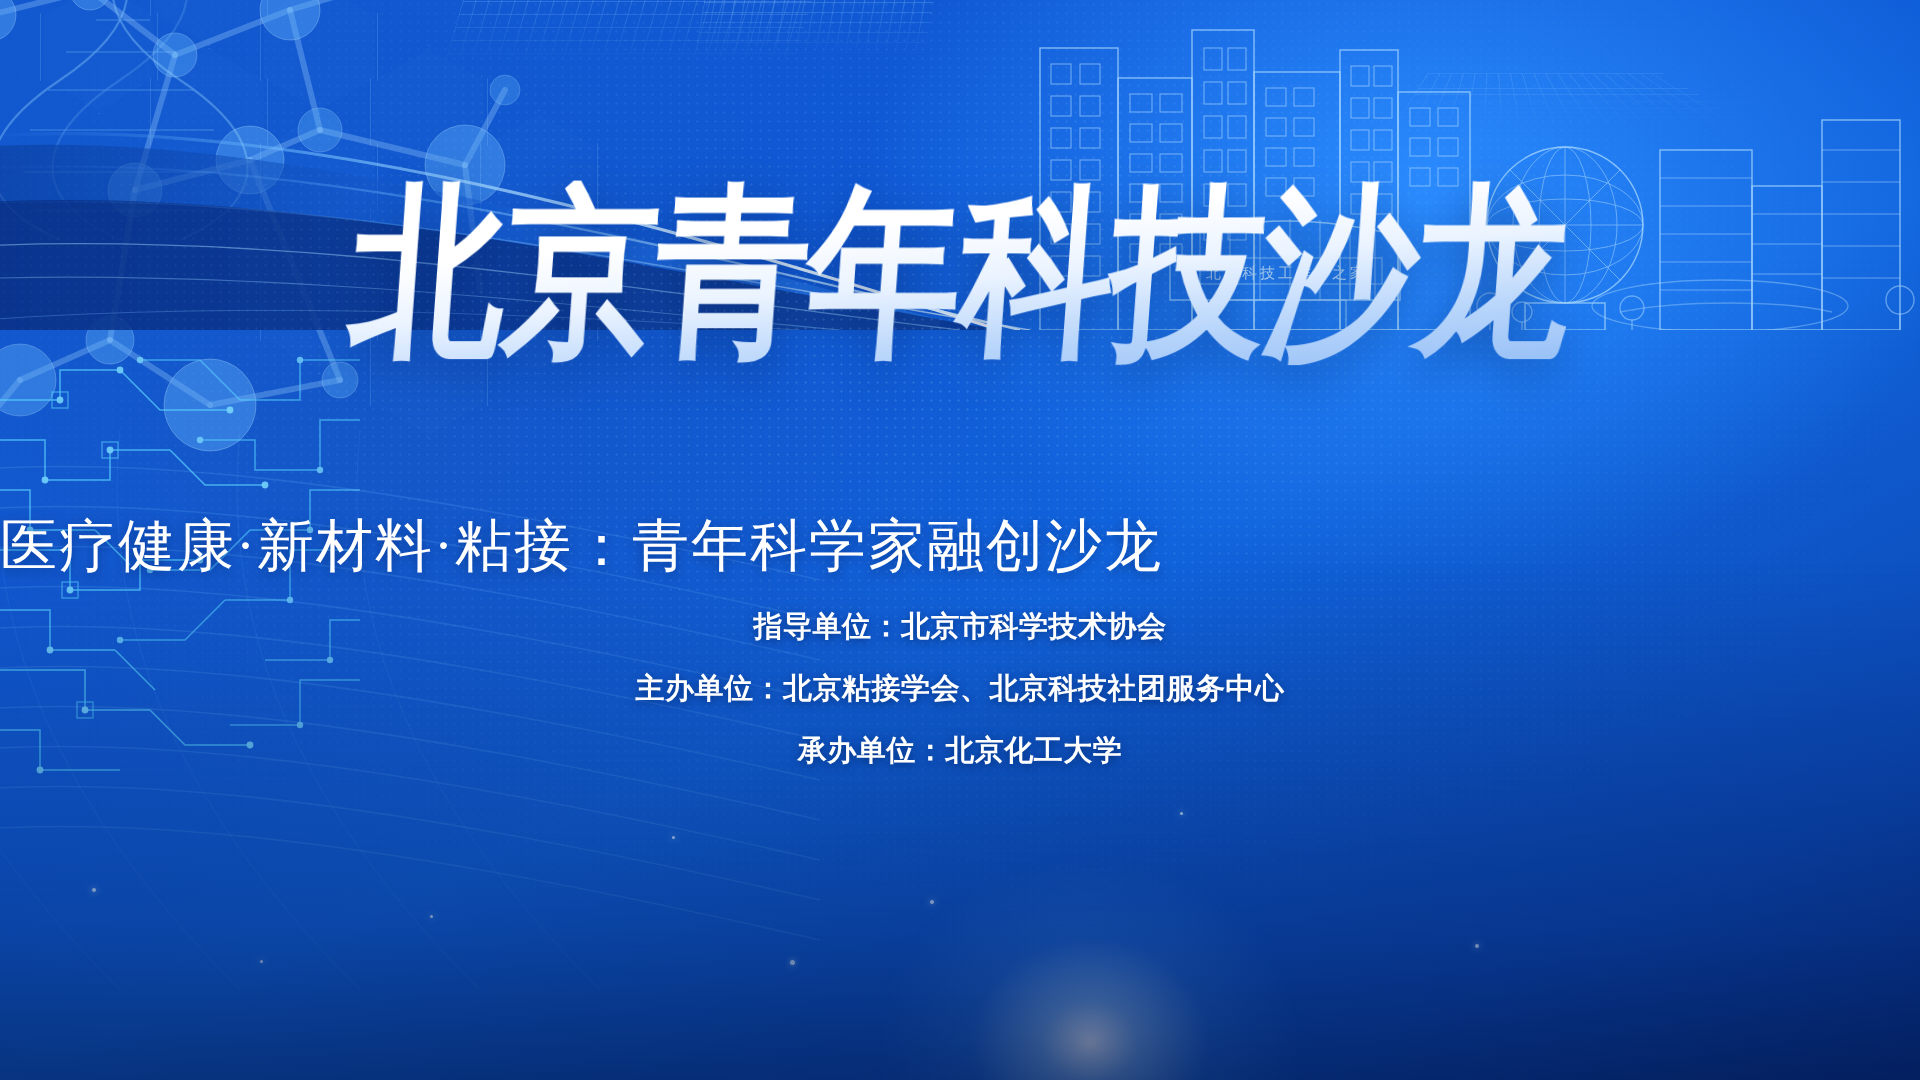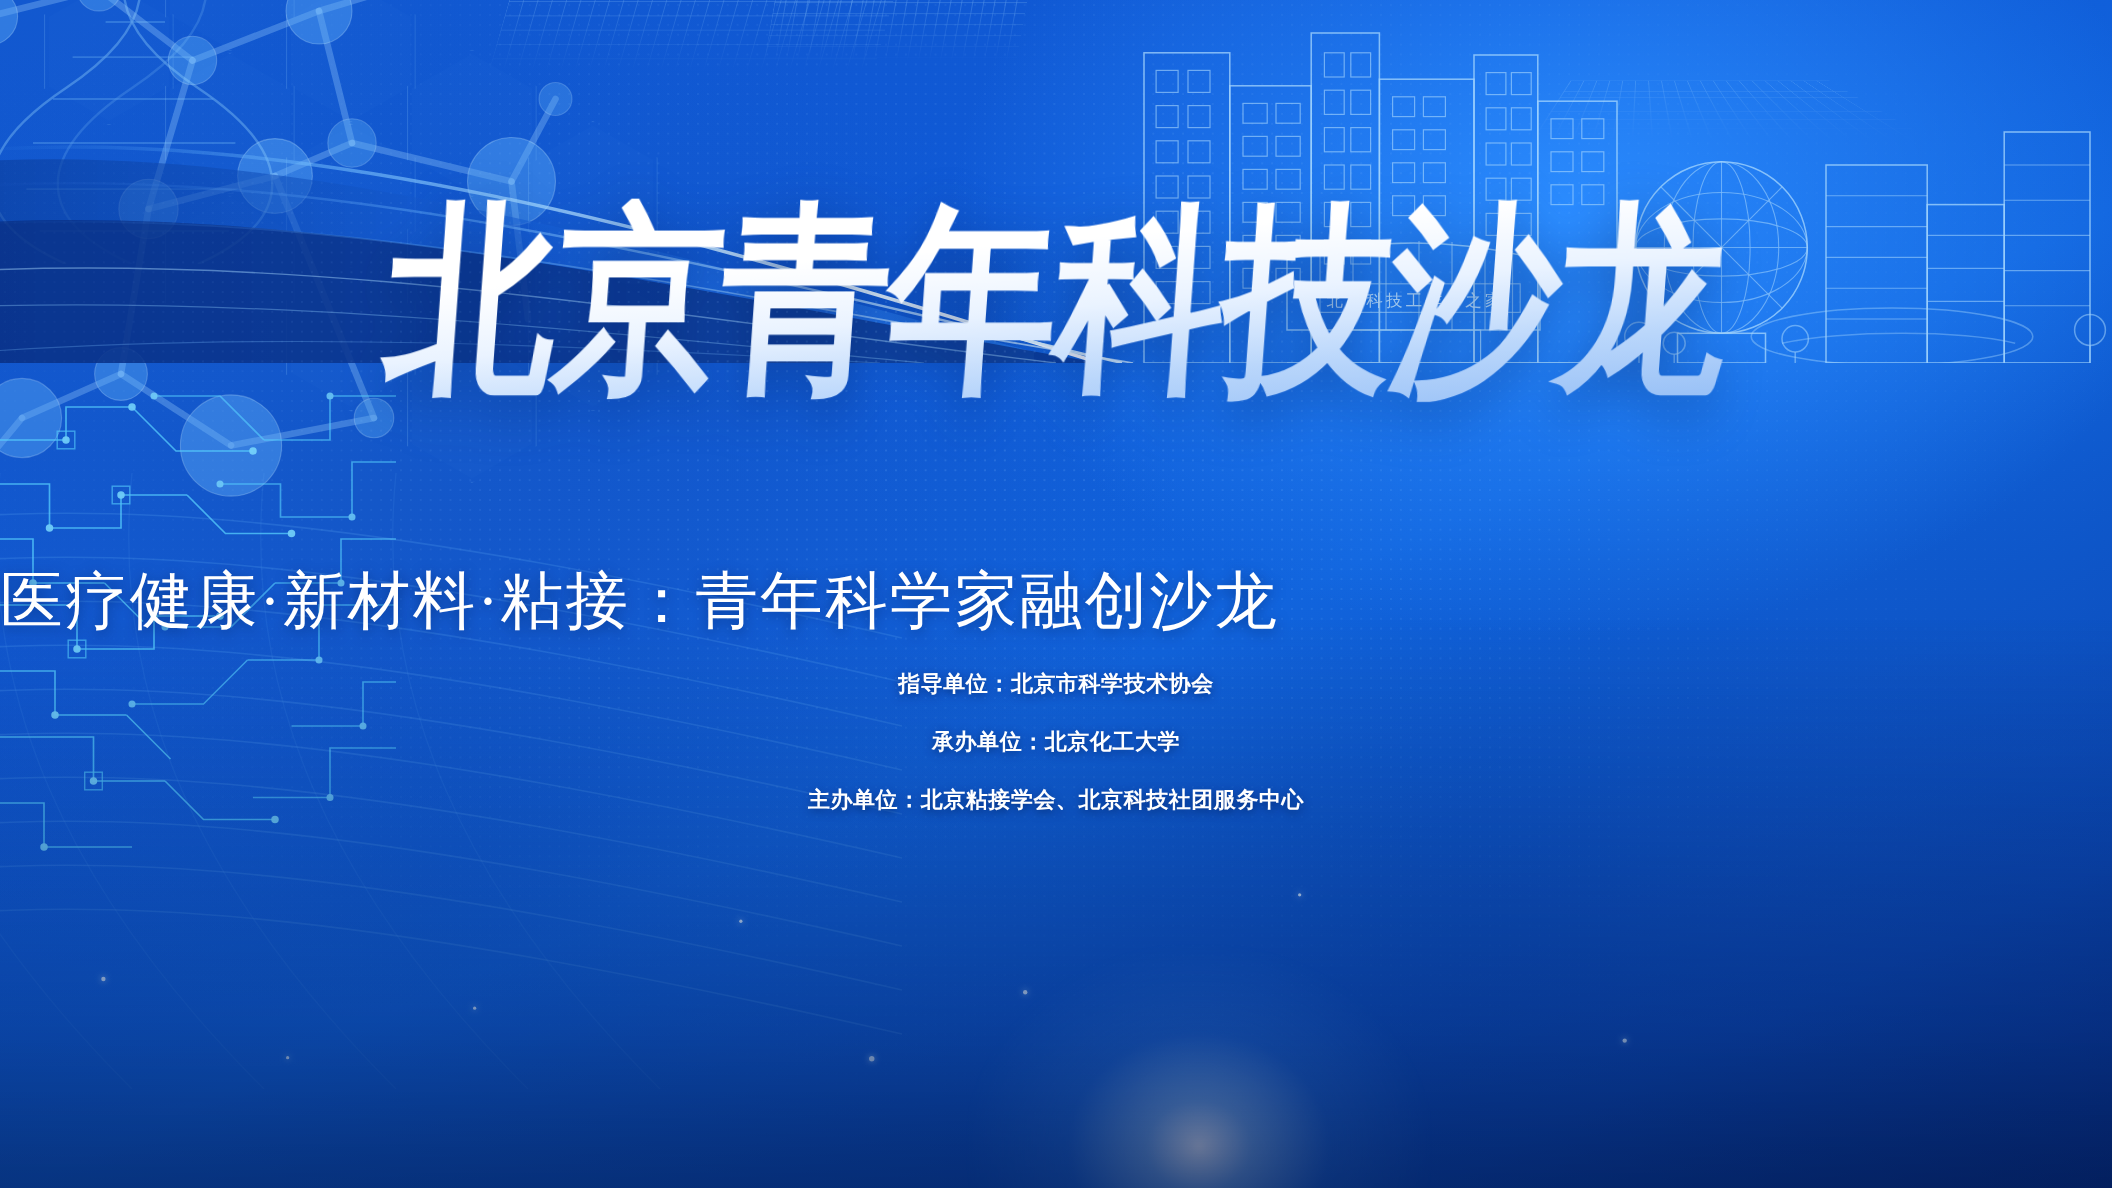--- a/index.html
+++ b/index.html
@@ -132,21 +132,21 @@
     white-space:nowrap;
   }
 
   .org-block{
     position:absolute; left:0; right:0; top:612px;
     text-align:center;
   }
   .org-line{
     font-family:"Liberation Sans", sans-serif;
     font-weight:700;
-    font-size:20px;
+    font-size:29px;
     color:#ffffff;
     letter-spacing:.5px;
     line-height:1;
     margin-bottom:33px;
     text-shadow:0 2px 8px rgba(3,31,92,.65);
     white-space:nowrap;
   }
 </style>
 </head>
 <body>
@@ -521,18 +521,18 @@
   <div class="layer vignette"></div>
 
   <div class="content">
 
     <h1 class="main-title">北京青年科技沙龙</h1>
 
     <div class="subtitle">医疗健康·新材料·粘接：青年科学家融创沙龙</div>
 
     <div class="org-block">
       <div class="org-line">指导单位：北京市科学技术协会</div>
+      <div class="org-line">主办单位：北京粘接学会、北京科技社团服务中心</div>
       <div class="org-line">承办单位：北京化工大学</div>
-      <div class="org-line">主办单位：北京粘接学会、北京科技社团服务中心</div>
     </div>
 
   </div>
 </div>
 
 </body></html>

